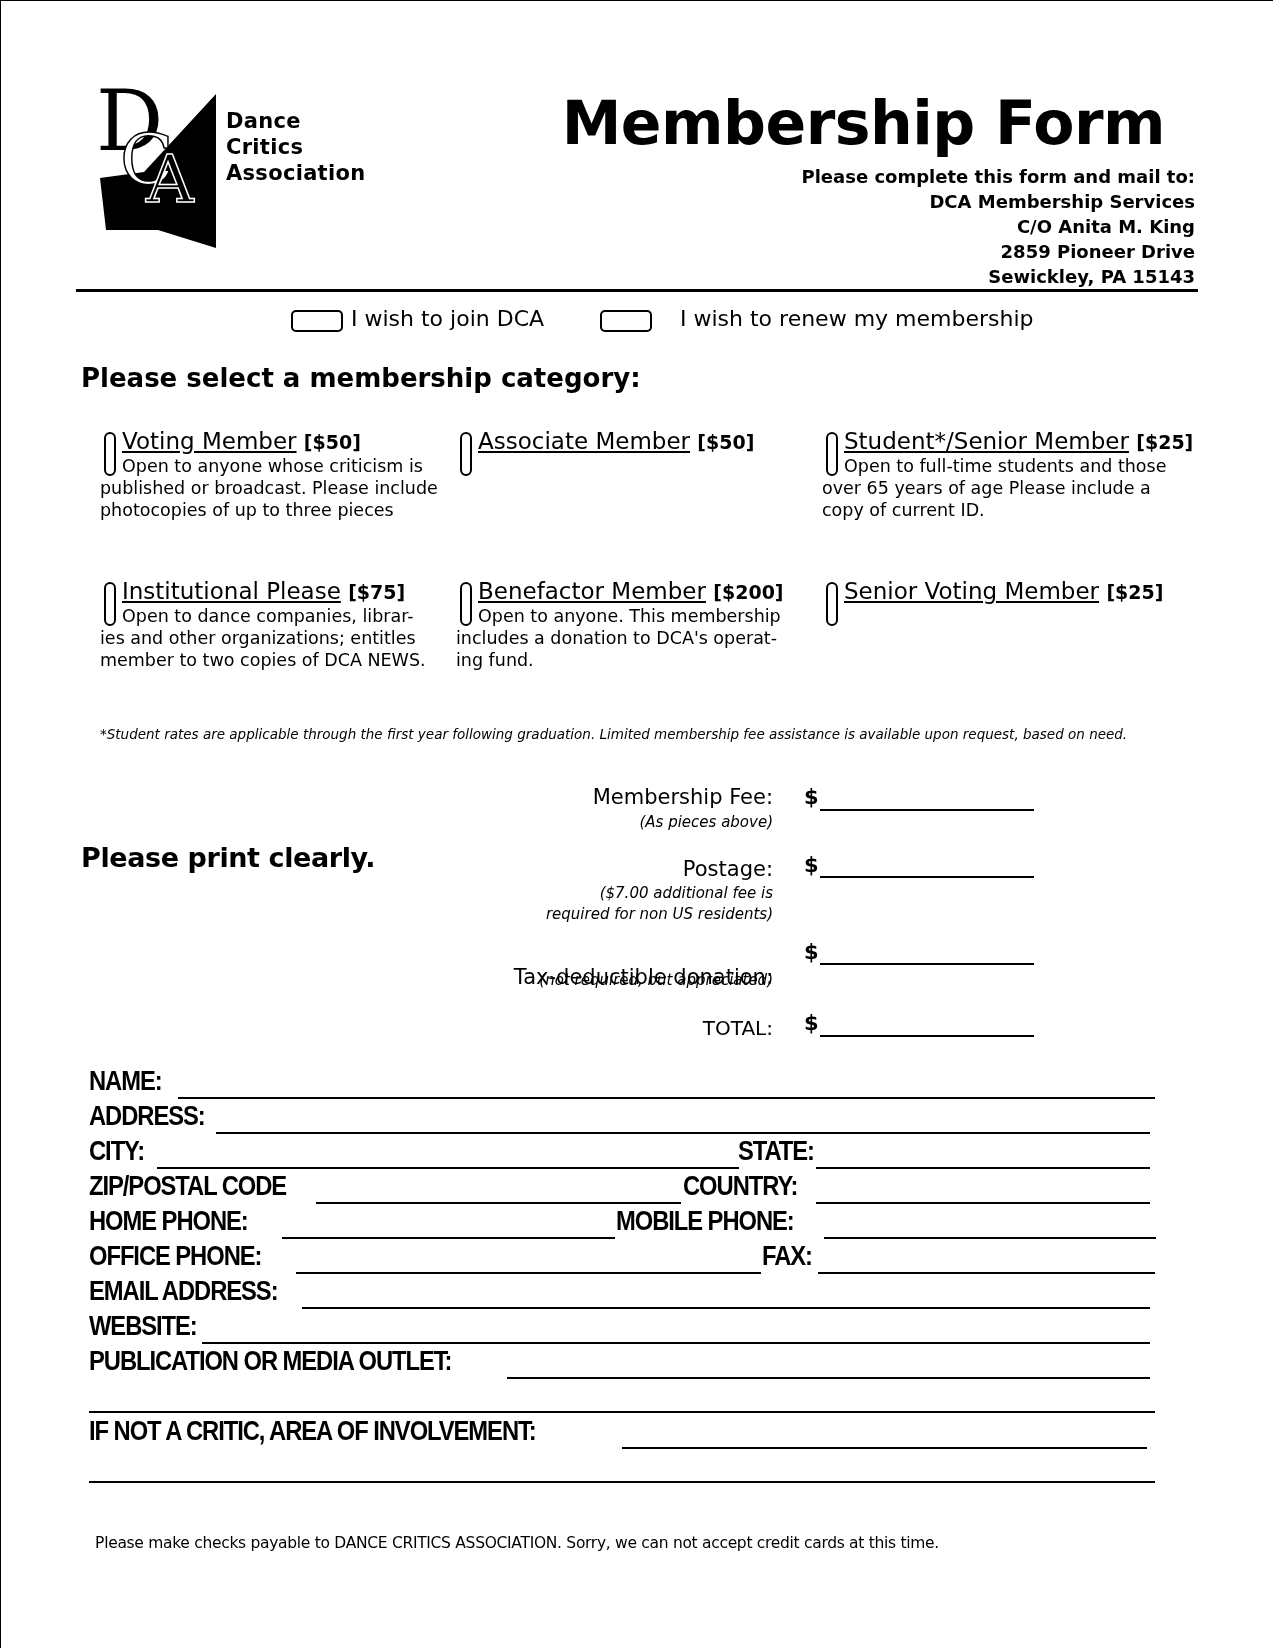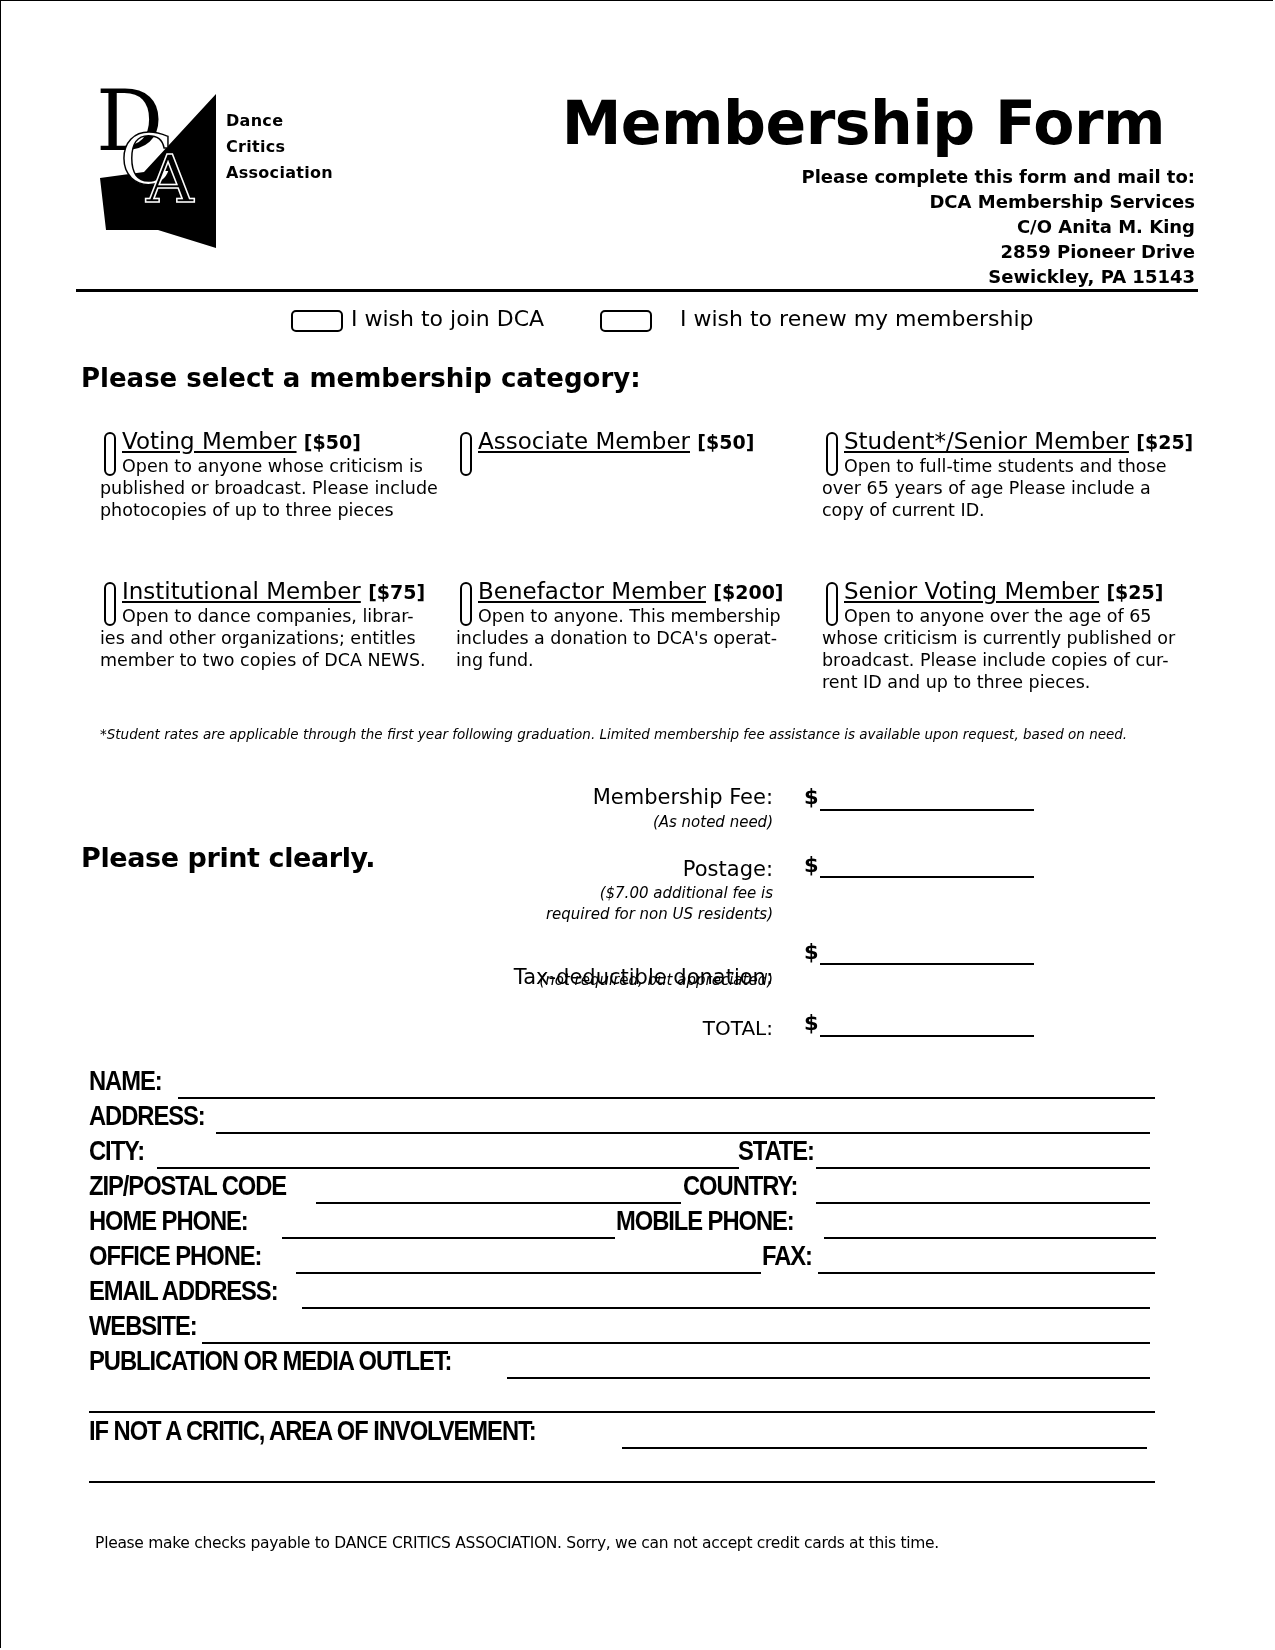--- a/index.html
+++ b/index.html
@@ -5,21 +5,21 @@
   html, body { margin: 0; padding: 0; background: #ffffff; }
   body { width: 1275px; height: 1650px; position: relative; overflow: hidden;
          font-family: "DejaVu Sans", sans-serif; color: #000; }
   .page-border { position: absolute; left: 0; top: 0; width: 1273px; height: 1648px;
                  border-left: 1px solid #000; border-top: 1px solid #000; box-sizing: border-box; }
   .abs { position: absolute; }
 
   
   .logo { left: 98px; top: 84px; width: 130px; height: 164px; }
   .logo-text { left: 226px; top: 108px; font-family: "DejaVu Sans", sans-serif; font-weight: bold;
-               font-size: 16px; line-height: 26px; letter-spacing: 0.3px; }
+               font-size: 21px; line-height: 26px; letter-spacing: 0.3px; }
   .logo-text div { white-space: nowrap; }
 
   
   .form-title { right: 110px; top: 88px; font-size: 60px; font-weight: bold; letter-spacing: -0.5px;
                 font-family: "DejaVu Sans", sans-serif; white-space: nowrap; }
   .mail-to { right: 80px; top: 164px; text-align: right; font-size: 18px; font-weight: bold;
              line-height: 25px; }
   .mail-to div { white-space: nowrap; }
   .header-rule { left: 76px; top: 289px; width: 1122px; height: 3px; background: #000; }
 
@@ -100,40 +100,39 @@
   <div class="cat-oval"></div>
   <div class="cat-head"><span class="cat-name">Associate Member</span> <span class="cat-price">[$50]</span></div>
 </div>
 <div class="cat" style="left:822px; top:428px; width:360px;">
   <div class="cat-oval"></div>
   <div class="cat-head"><span class="cat-name">Student*/Senior Member</span> <span class="cat-price">[$25]</span></div>
   <p class="cat-desc">Open to full-time students and those over 65 years of age Please include a copy of current ID.</p>
 </div>
 <div class="cat" style="left:100px; top:578px;">
   <div class="cat-oval"></div>
-  <div class="cat-head"><span class="cat-name">Institutional Member</span> <span class="cat-price">[$75]</span></div>
+  <div class="cat-head"><span class="cat-name">Institutional Please</span> <span class="cat-price">[$75]</span></div>
   <p class="cat-desc">Open to dance companies, librar- ies and other organizations; entitles member to two copies of DCA NEWS.</p>
 </div>
 <div class="cat" style="left:456px; top:578px;">
   <div class="cat-oval"></div>
   <div class="cat-head"><span class="cat-name">Benefactor Member</span> <span class="cat-price">[$200]</span></div>
   <p class="cat-desc">Open to anyone. This membership includes a donation to DCA's operat- ing fund.</p>
 </div>
 <div class="cat" style="left:822px; top:578px; width:360px;">
   <div class="cat-oval"></div>
   <div class="cat-head"><span class="cat-name">Senior Voting Member</span> <span class="cat-price">[$25]</span></div>
-  <p class="cat-desc">Open to anyone over the age of 65 whose criticism is currently published or broadcast. Please include copies of cur- rent ID and up to three pieces.</p>
 </div>
 
 <div class="abs footnote">*Student rates are applicable through the first year following graduation. Limited membership fee assistance is available upon request, based on need.</div>
 
 <div class="abs print-clearly">Please print clearly.</div>
 
 <div class="fee-label" style="top:785px;">Membership Fee:</div>
-<div class="fee-sub" style="top:812px;">(As noted need)</div>
+<div class="fee-sub" style="top:812px;">(As pieces above)</div>
 <div class="fee-dollar" style="top:785px;">$</div>
 <div class="fee-line" style="top:809px;"></div>
 
 <div class="fee-label" style="top:857px;">Postage:</div>
 <div class="fee-sub" style="top:883px;">($7.00 additional fee is</div>
 <div class="fee-sub" style="top:904px;">required for non US residents)</div>
 <div class="fee-dollar" style="top:853px;">$</div>
 <div class="fee-line" style="top:876px;"></div>
 
 <div class="fee-label" style="top:965px;">Tax-deductible donation:</div>

